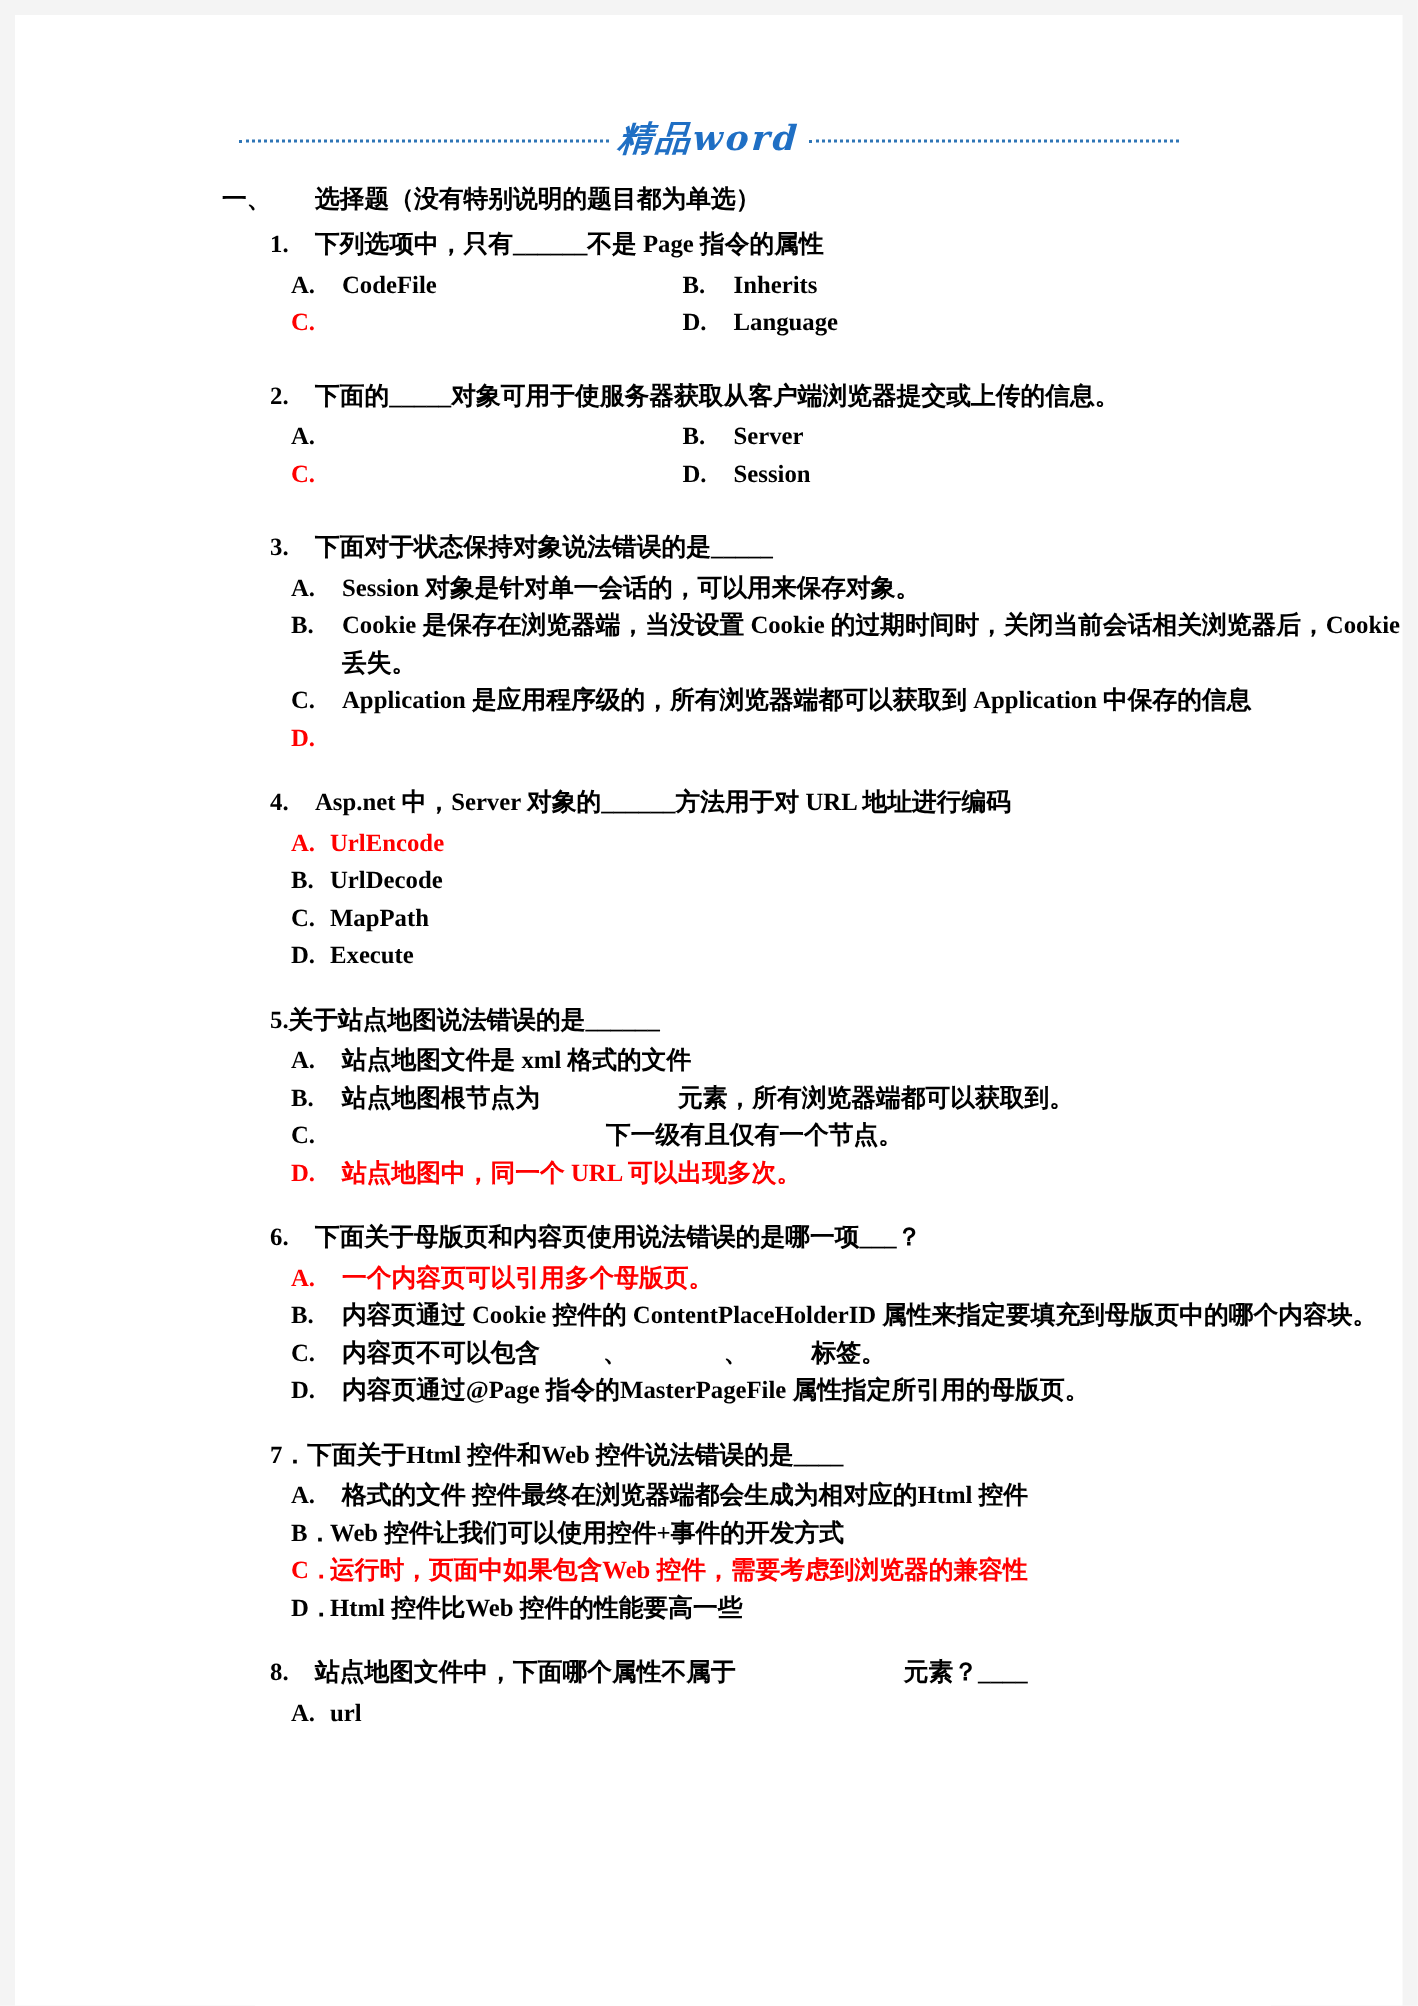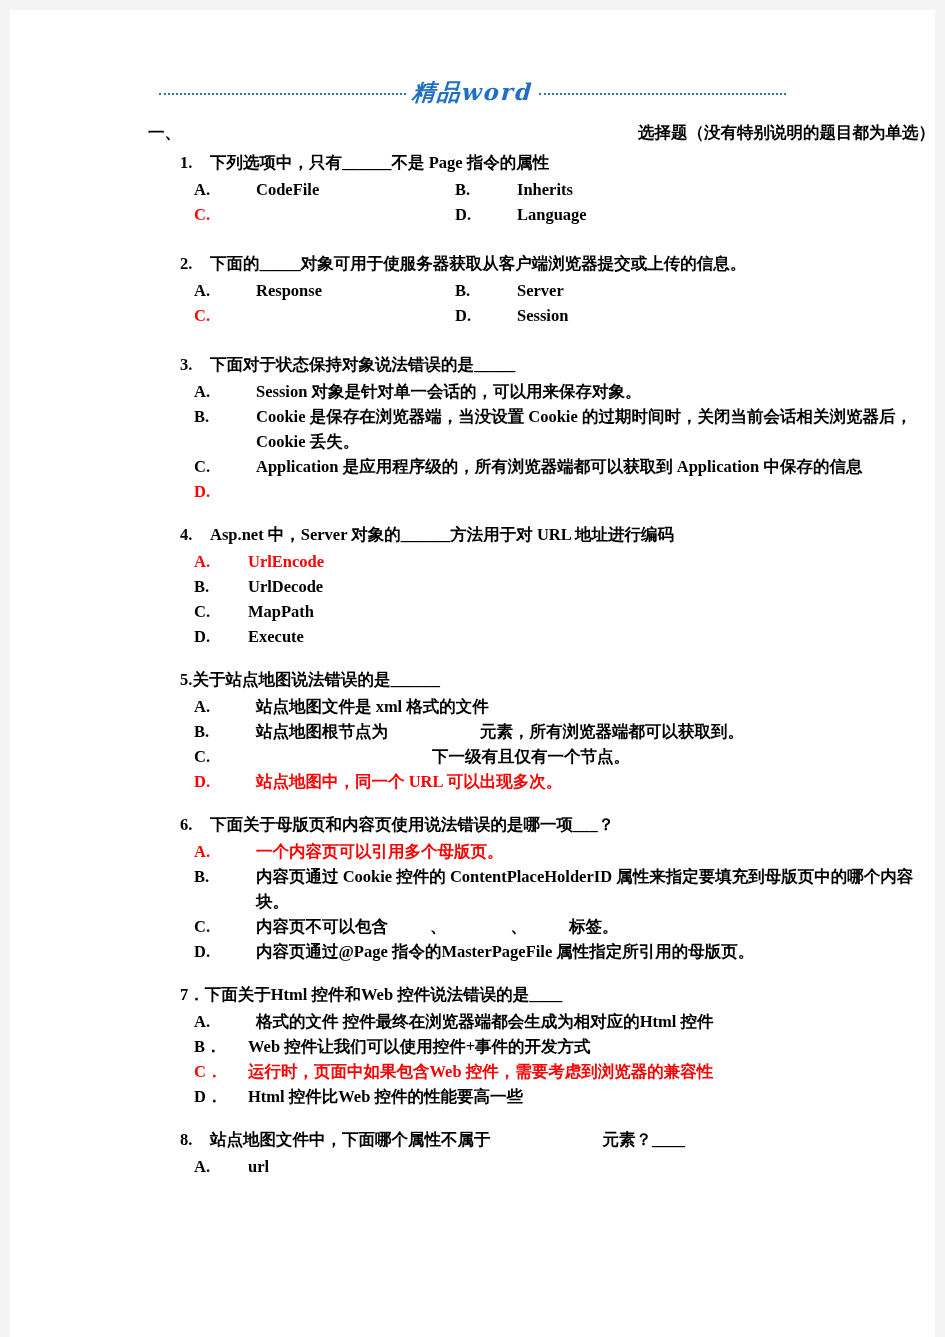--- a/index.html
+++ b/index.html
@@ -67,21 +67,21 @@
     line-height: 25px;
   }
 
   .section-heading {
     display: flex;
     font-weight: bold;
     margin-left: 138px;
     margin-bottom: 5px;
   }
   .section-heading .sec-num { width: 62px; flex: 0 0 62px; }
-  .section-heading .sec-title { flex: 1; text-align: right; }
+  .section-heading .sec-title { flex: 1; }
 
   .question {
     margin-left: 138px;
     margin-bottom: 4px;
   }
   .q-stem {
     display: flex;
     font-weight: bold;
     margin-left: 32px;
   }
@@ -109,21 +109,21 @@
     align-items: flex-start;
   }
   .opt .opt-letter {
     flex: 0 0 34px;
     width: 34px;
   }
   .opt .opt-letter.narrow {
     flex: 0 0 26px;
     width: 26px;
   }
-  .opt .opt-text { flex: 1; margin-left: 28px; }
+  .opt .opt-text { flex: 1; }
 
   .opt-row.two-col .opt:first-child { flex: 0 0 261px; width: 261px; }
   .opt-row.two-col .opt:last-child  { flex: 1; }
 
   .answer { color: #FF0000; }
 
   .gap-sm { display: inline-block; width: 42px; }
   .gap-md { display: inline-block; width: 64px; }
   .gap-lg { display: inline-block; width: 92px; }
   .gap-xl { display: inline-block; width: 112px; }
@@ -180,21 +180,20 @@
         <div class="q-gap big"></div>
         <div class="question">
           <div class="q-stem">
             <span class="q-num">2.</span>
             <span class="q-text"><span>下面的_____对象可用于使服务器获取从客户端浏览器提交或上传的信息。</span></span>
           </div>
           <div class="options">
             <div class="opt-row two-col">
               <div class="opt">
                 <span class="opt-letter">A.</span>
-                <span class="opt-text"><span>Response</span></span>
               </div>
               <div class="opt">
                 <span class="opt-letter">B.</span>
                 <span class="opt-text"><span>Server</span></span>
               </div>
             </div>
             <div class="opt-row two-col">
               <div class="opt answer">
                 <span class="opt-letter">C.</span>
               </div>

